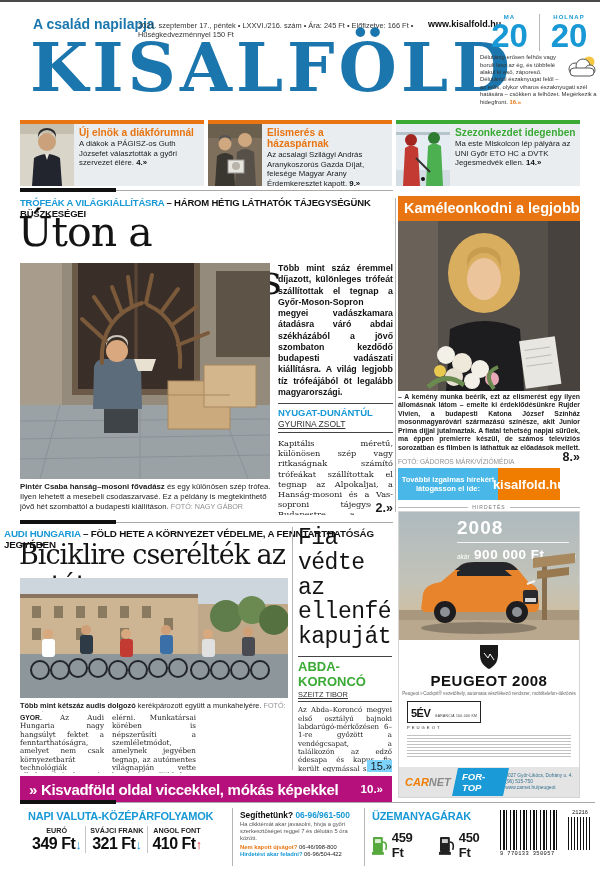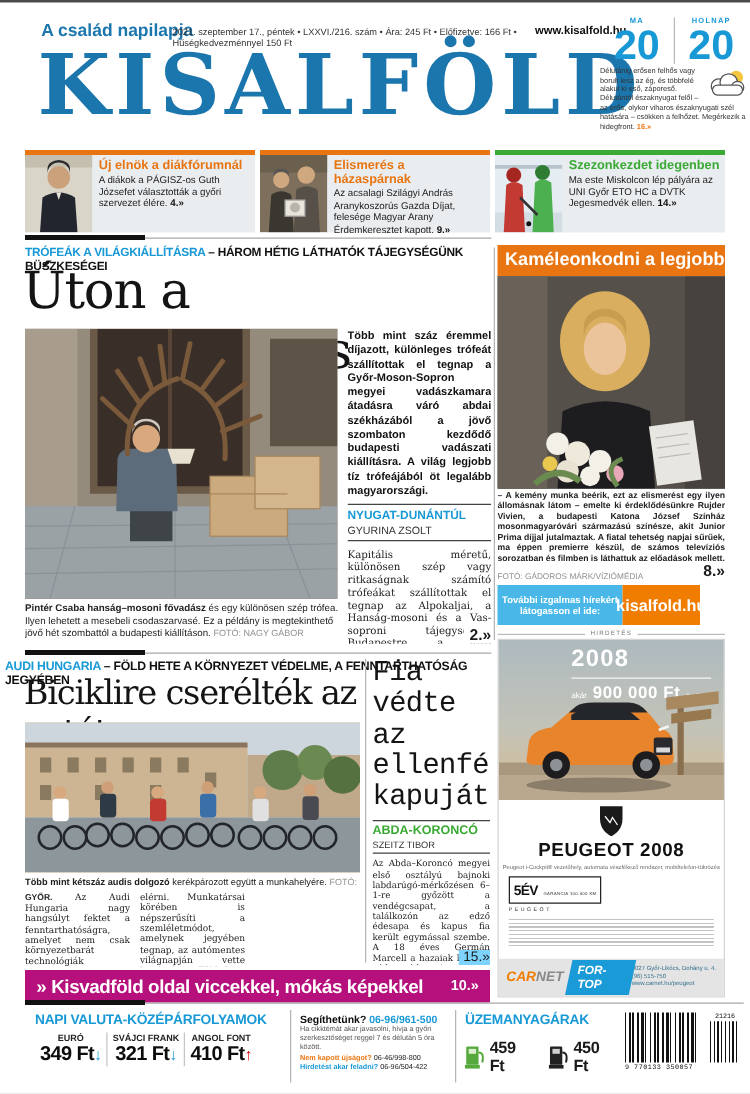--- a/index.html
+++ b/index.html
@@ -61,21 +61,21 @@
   .lead-photo { left:20px; top:263px; width:250px; height:216px; overflow:hidden; background:#8a8178; }
   .caption { font-size:7.8px; line-height:1.3; color:#222; }
   .caption b { font-weight:bold; }
   .credit { color:#919191; font-size:7.2px; }
   .lead-caption { left:20px; top:482px; width:252px; height:30px; overflow:hidden; }
 
   .midcol { left:278px; top:263px; width:115px; height:252px; overflow:hidden; }
   .mid-lead { font-size:8.8px; font-weight:bold; line-height:1.28; text-align:justify; color:#111; }
   .sec-block { margin-top:5px; border-top:1px solid #444; border-bottom:1px solid #444; padding:3px 0; }
   .sec-name { font-size:9.5px; font-weight:bold; color:#1899d6; }
-  .byline { font-size:8.5px; color:#333; margin-top:1px; }
+  .byline { font-size:8.5px; color:#333; margin-top:1px;text-decoration:underline; }
   .mid-body { margin-top:5px; font-family:"DejaVu Serif", serif; font-size:8.2px; line-height:1.24; text-align:justify; color:#222; }
   .mid-pageref { position:absolute; right:0; bottom:0; background:#fff; padding:1px 0 0 5px; font-size:12.5px; font-weight:bold; }
 
   .vline-main { left:395px; top:198px; height:314px; }
 
   
   .act-bar { left:398px; top:196px; width:182px; height:25px; background:#e87511;
              color:#fff; font-weight:bold; font-size:14.5px; line-height:25px; padding-left:6px; }
   .act-photo { left:398px; top:221px; width:182px; height:170px; overflow:hidden; background:#55504a; }
   .act-caption { left:398px; top:393px; width:182px; height:57px; overflow:hidden;
@@ -137,21 +137,21 @@
   .audi-pageref { position:absolute; right:0; bottom:0; background:#fff; padding-left:4px;
                   font-size:11px; font-weight:bold; font-family:"Liberation Sans", sans-serif; }
 
   .vline-foot { left:292px; top:527px; height:243px; }
 
   
   .foot { left:298px; top:526px; width:94px; height:246px; overflow:hidden; }
   .foot-headline { font-family:Liberation Mono, monospace; font-size:23px; line-height:1.08;
                    letter-spacing:-0.5px; color:#141414; }
   .foot-sec { margin-top:6px; border-top:1px solid #444; border-bottom:1px solid #444; padding:2px 0; }
-  .foot-sec .sec-name { font-size:10px; color:#3aaa35; }
+  .foot-sec .sec-name { font-size:13px; color:#3aaa35; }
   .foot-sec .byline { font-size:7.4px; }
   .foot-body { margin-top:4px; font-family:"DejaVu Serif", serif; font-size:7px; line-height:1.2;
                text-align:justify; color:#222; }
   .foot-body p + p { text-indent:6px; margin-top:1px; }
   .foot-pageref { position:absolute; right:0; bottom:0; background:#7dd3fc; padding-left:4px;
                   font-size:11px; font-weight:normal; }
 
   
   .banner { left:20px; top:776px; width:372px; height:26px; background:#b5107c; color:#fff;
             display:flex; align-items:center; padding:0 9px; }

